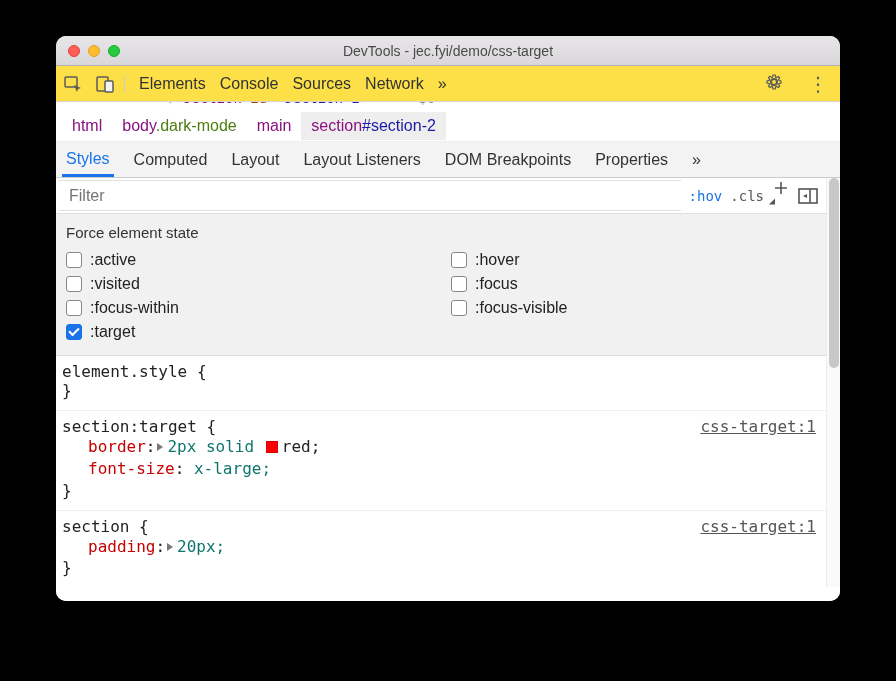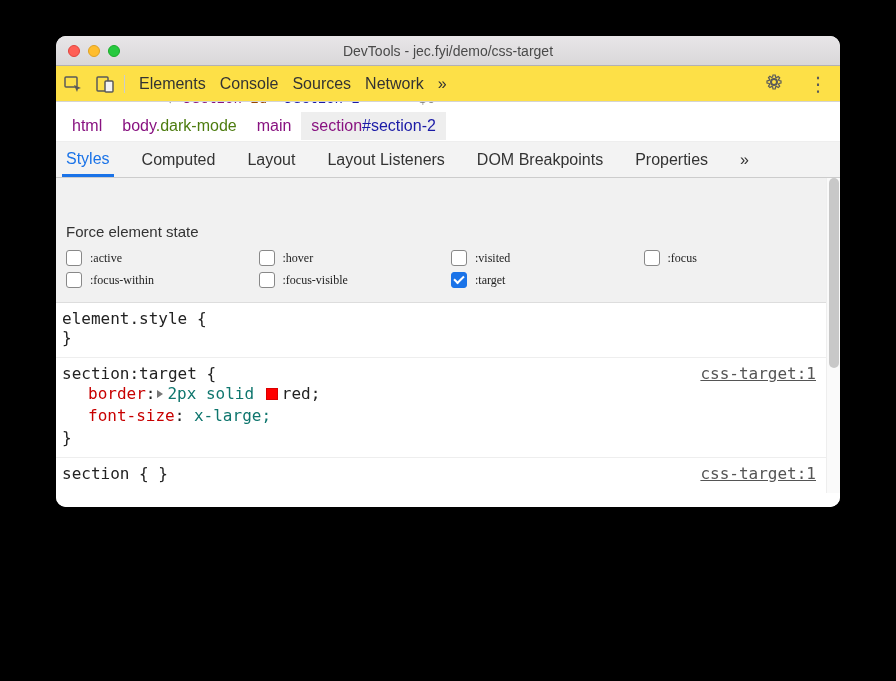--- a/index.html
+++ b/index.html
@@ -112,21 +112,21 @@
     }
     .breadcrumb .crumb .cls { color: #4d7c0f; }
     .breadcrumb .crumb .idp { color: #1a1aa6; }
     .stylestabs {
       height: 36px;
       background: #f3f3f3;
       border-bottom: 1px solid #ccc;
       display: flex;
       align-items: center;
       padding: 0 6px;
-      gap: 24px;
+      gap: 16px;
       font-size: 16px;
       color: #333;
     }
     .stylestabs .stab { padding: 6px 4px; }
     .stylestabs .stab.active {
       color: #1a73e8;
       border-bottom: 3px solid #1a73e8;
       margin-bottom: -1px;
     }
     .filterrow {
@@ -163,28 +163,27 @@
     .splitpane svg, .plusicon svg { display:block; }
     .force-panel {
       background: #f1f1f1;
       padding: 10px 10px 14px 10px;
       border-bottom: 1px solid #ddd;
     }
     .force-panel .fp-title {
       font-size: 15px;
       color: #333;
       margin-bottom: 10px;
-      margin-top: 35px;
     }
     .force-grid {
       display: grid;
-      grid-template-columns: 1fr 1fr 1fr 1fr;
+      grid-template-columns: 1fr 1fr;
       gap: 6px 20px;
-      font-family: Liberation Serif, serif;
-      font-size: 12px;
+      font-family: Liberation Sans, sans-serif;
+      font-size: 16px;
       color: #222;
     }
     .force-item {
       display: flex;
       align-items: center;
       gap: 8px;
     }
     .chk {
       width: 16px; height: 16px;
       border: 1.5px solid #888;
@@ -328,20 +327,40 @@
     <span class="stab">Layout</span>
     <span class="stab">Layout Listeners</span>
     <span class="stab">DOM Breakpoints</span>
     <span class="stab">Properties</span>
     <span class="stab">»</span>
   </div>
 
   <div class="content-area">
     <div class="content-main">
 
+      <div class="filterrow">
+        <input class="filterinput" placeholder="Filter" style="">
+        <div class="filter-controls">
+          <span class="hov">:hov</span>
+          <span class="cls">.cls</span>
+          <span class="plusicon">
+            <svg width="18" height="18" viewBox="0 0 18 18" stroke="#555" stroke-width="1.6">
+              <line x1="9" y1="3" x2="9" y2="15"></line>
+                <line x1="3" y1="9" x2="15" y2="9"></line>
+            </svg><span class="pluscorner">◢</span>
+          </span>
+          <span class="splitpane">
+            <svg width="20" height="16" viewBox="0 0 20 16" fill="none" stroke="#555" stroke-width="1.6">
+              <rect x="1" y="1" width="18" height="14"></rect>
+              <line x1="12" y1="1" x2="12" y2="15"></line>
+              <path d="M9 6 L5 8 L9 10" fill="#555" stroke="none"></path>
+            </svg>
+          </span>
+        </div>
+      </div>
 
       <div class="force-panel">
         <div class="fp-title">Force element state</div>
         <div class="force-grid">
           <div class="force-item">
               <span class="chk"></span>
               <span>:active</span>
             </div>
           <div class="force-item">
               <span class="chk"></span>
@@ -383,20 +402,23 @@
         </div>
         <div class="decl">
           <span class="prop">font-size</span><span class="punct">: </span><span class="val">x-large;</span>
         </div>
         <span class="brace">}</span>
       </div>
 
       <div class="srule" style="border-bottom:none;">
         <span class="link">css-target:1</span>
         <span class="selector">section</span> <span class="brace">{</span>
+        <div class="decl">
+          <span class="prop">padding</span><span class="punct">:</span><span class="tri"></span><span class="val">20px;</span>
+        </div>
         <span class="brace">}</span>
       </div>
 
     </div>
     <div class="scrolltrack">
       <div class="scrollthumb"></div>
     </div>
   </div>
   <div class="bottom-gap"></div>
 </div>

